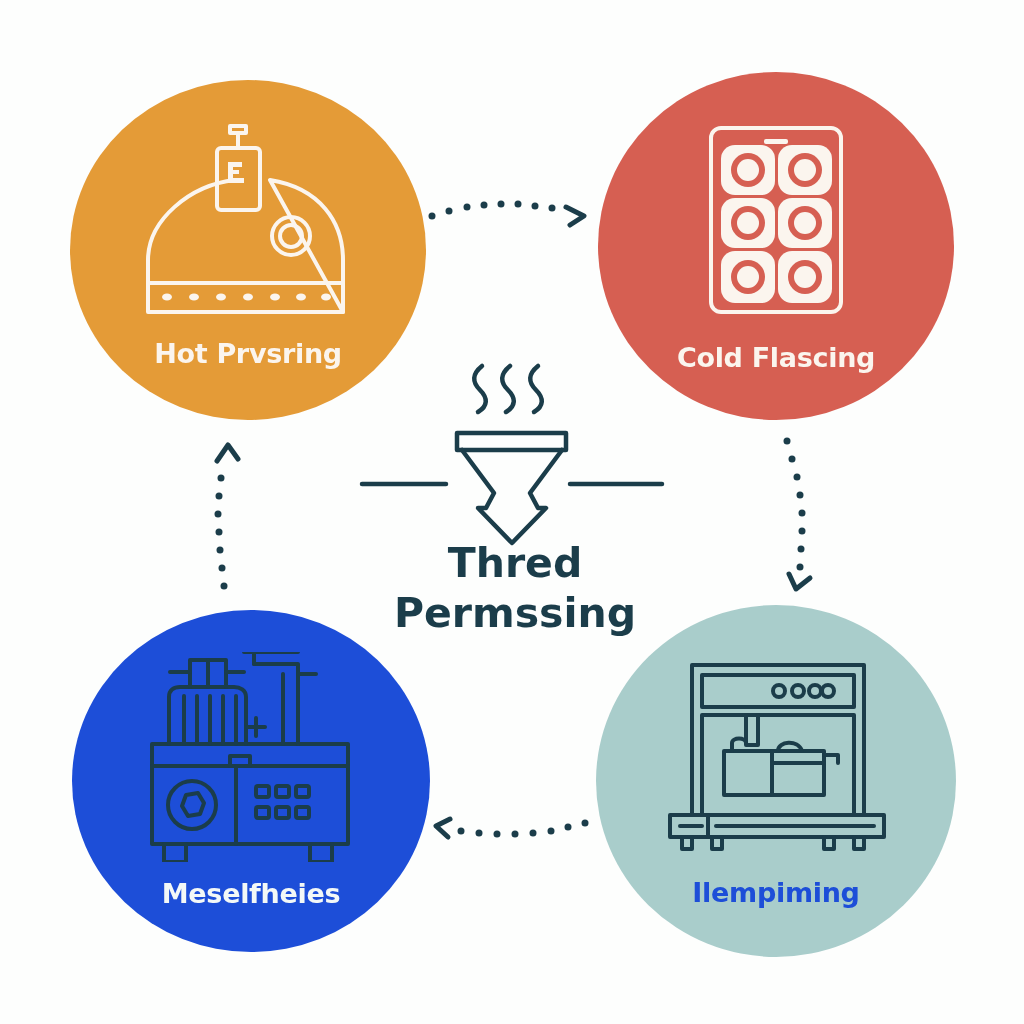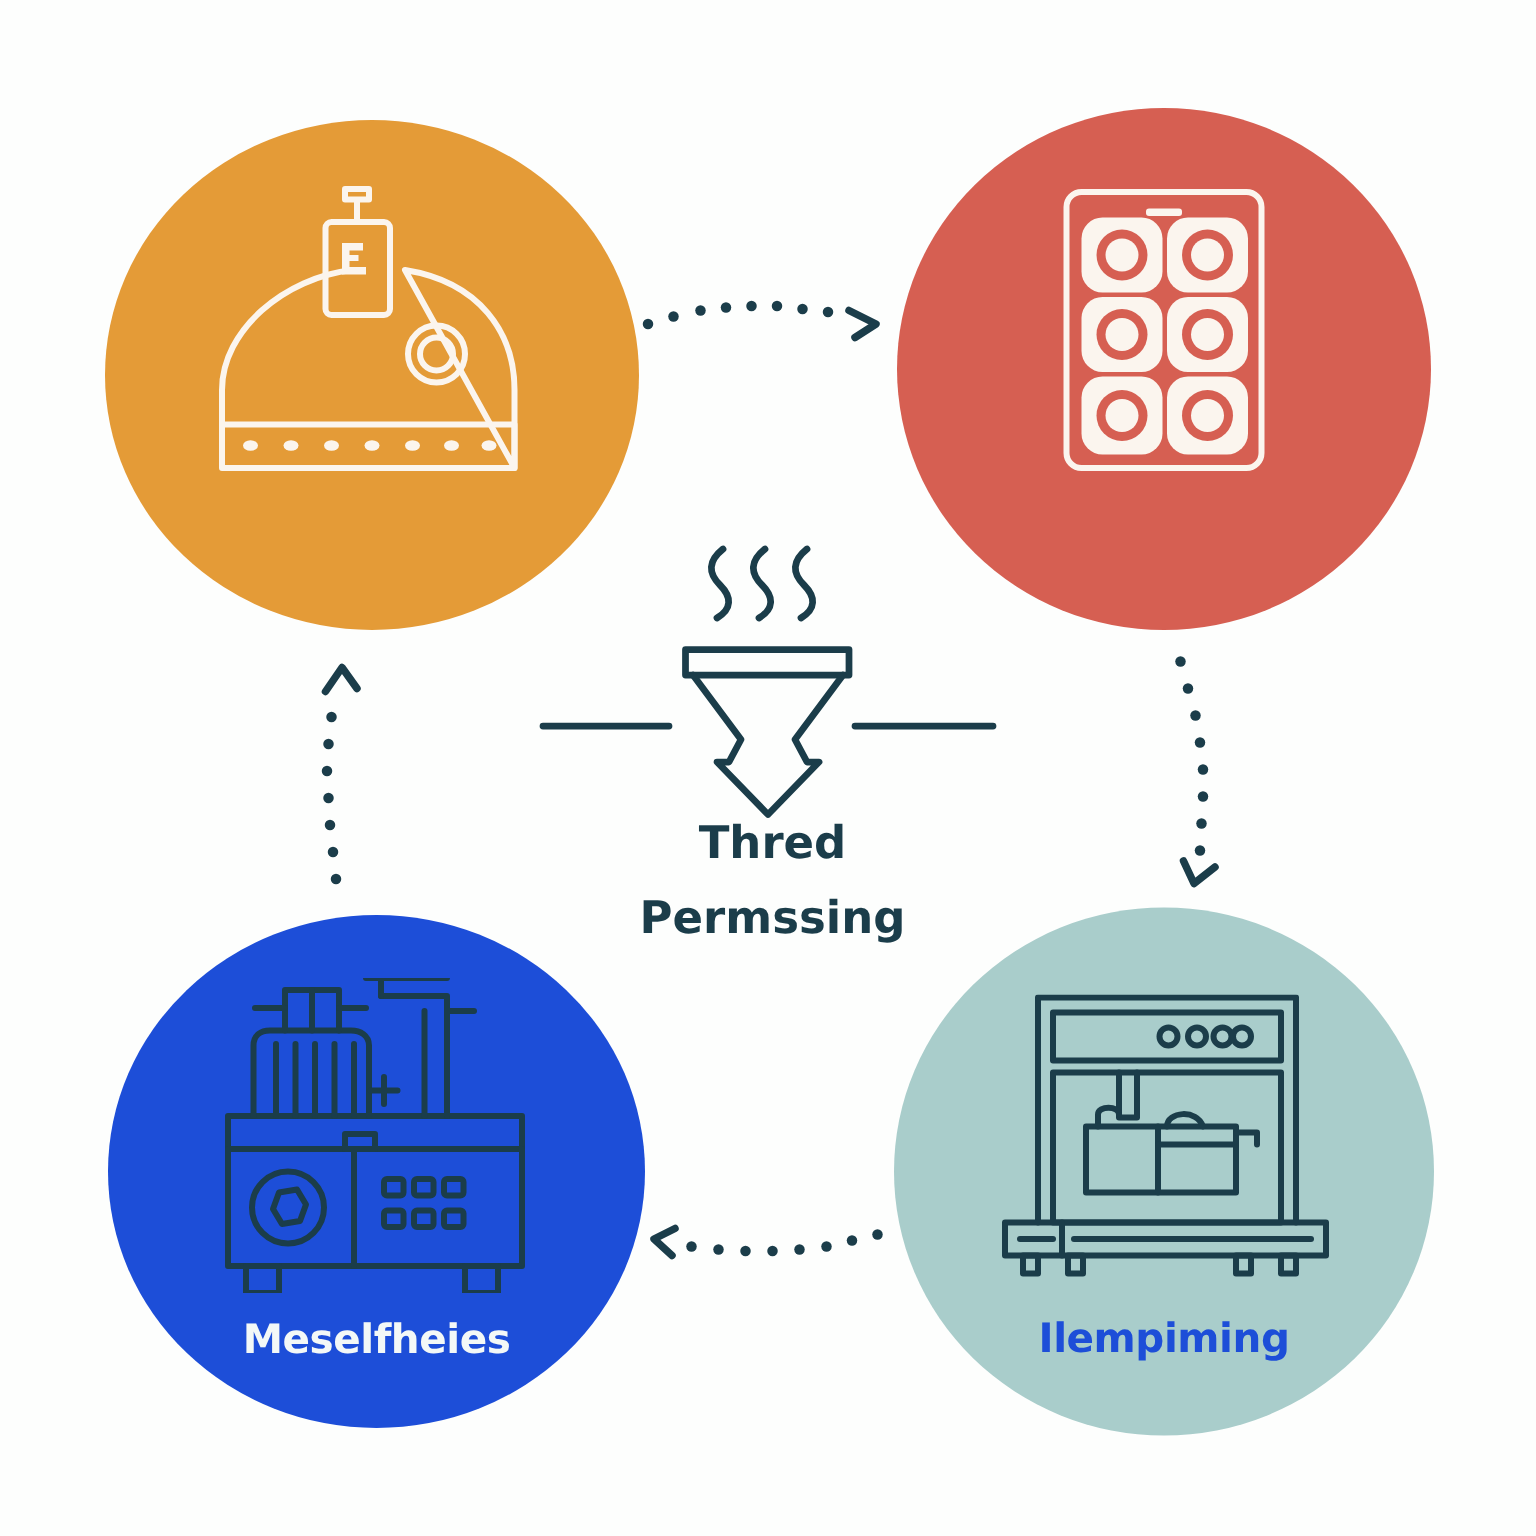--- a/index.html
+++ b/index.html
@@ -33,21 +33,21 @@
     #node-cold .label  { top: 270px; }
     #node-mesel .label { top: 268px; color: #f3f8f7; }
     #node-hemp .label  { top: 272px; color: #1d4ed8; }
 
     .center-title {
       position: absolute;
       left: 360px; width: 310px;
       text-align: center;
       color: #1b3d4a;
       font-weight: bold;
-      font-size: 30px;
+      font-size: 41px;
       line-height: 46px;
     }
     #title-line1 { top: 540px; }
     #title-line2 { top: 590px; }
 
     svg.overlay { position: absolute; left: 0; top: 0; }
   </style>
 </head>
 <body>
 
@@ -138,20 +138,21 @@
         <rect x="88" y="68" width="16" height="5"></rect>
       <ellipse cx="27" cy="187" rx="5" ry="3.5"></ellipse>
         <ellipse cx="54" cy="187" rx="5" ry="3.5"></ellipse>
       <ellipse cx="81" cy="187" rx="5" ry="3.5"></ellipse>
         <ellipse cx="108" cy="187" rx="5" ry="3.5"></ellipse>
       <ellipse cx="135" cy="187" rx="5" ry="3.5"></ellipse>
         <ellipse cx="161" cy="187" rx="5" ry="3.5"></ellipse>
       <ellipse cx="186" cy="187" rx="5" ry="3.5"></ellipse>
     </g>
   </svg>
+  <div class="label">Hot Prvsring</div>
 </div>
 
 <div class="node" id="node-cold">
   <svg class="icon" style="left:110px;top:53px" width="136" height="190" viewBox="0 0 136 190">
     <rect x="3" y="3" width="130" height="184" rx="10" fill="none" stroke="#fbf5ee" stroke-width="4"></rect>
     <rect x="56" y="14" width="24" height="5" rx="2" fill="#fbf5ee"></rect>
     <g fill="#fbf5ee">
       <rect x="13" y="20" width="54" height="50" rx="14"></rect>
         <rect x="70" y="20" width="54" height="50" rx="14"></rect>
       <rect x="13" y="73" width="54" height="50" rx="14"></rect>
@@ -169,20 +170,21 @@
     </g>
     <g fill="#fbf5ee">
       <circle cx="40" cy="45" r="11"></circle>
         <circle cx="97" cy="45" r="11"></circle>
       <circle cx="40" cy="98" r="11"></circle>
         <circle cx="97" cy="98" r="11"></circle>
       <circle cx="40" cy="152" r="11"></circle>
         <circle cx="97" cy="152" r="11"></circle>
     </g>
   </svg>
+  <div class="label">Cold Flascing</div>
 </div>
 
 <div class="node" id="node-mesel">
   <svg class="icon" style="left:76px;top:42px" width="204" height="210" viewBox="0 0 204 210">
     <g fill="none" stroke="#1b3d4a" stroke-width="4" stroke-linejoin="round" stroke-linecap="round">
       <rect x="4" y="92" width="196" height="22"></rect>
       <rect x="4" y="114" width="196" height="78"></rect>
       <line x1="88" y1="114" x2="88" y2="192"></line>
       <circle cx="44" cy="153" r="24"></circle>
       <path d="M38 143 L50 141 L56 151 L52 162 L40 164 L34 154 Z"></path>

